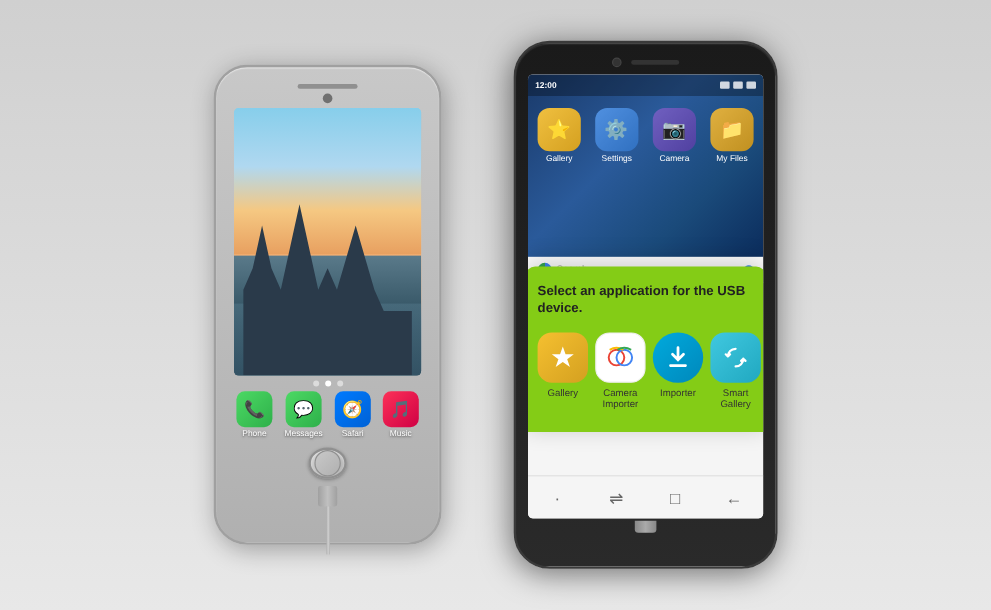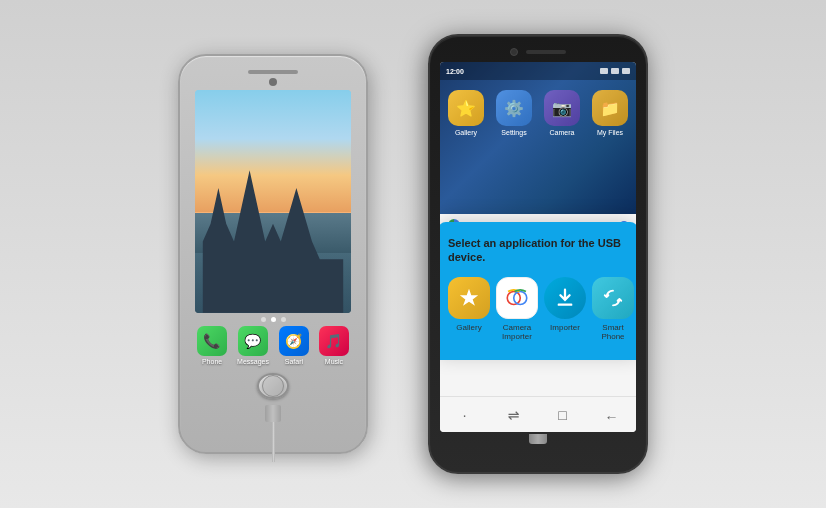--- a/index.html
+++ b/index.html
@@ -313,21 +313,21 @@
     .s-settings { background: linear-gradient(135deg, #5090e0, #3070c0); }
     .s-camera { background: linear-gradient(135deg, #7060c0, #5040a0); }
     .s-myfiles { background: linear-gradient(135deg, #e0b040, #c09020); }
 
     
     .usb-dialog {
       position: absolute;
       top: 160px;
       left: -2px;
       right: -2px;
-      background: #0ea5e9;
+      background: #84cc16;
       border-radius: 8px 8px 0 0;
       box-shadow: 0 -4px 20px rgba(0,0,0,0.2);
       padding: 14px 10px 10px;
       z-index: 10;
     }
 
     .dialog-title {
       font-size: 11px;
       font-weight: 700;
       color: #222;
@@ -591,21 +591,21 @@
             <span class="dialog-app-label">Importer</span>
           </div>
 
           <div class="dialog-app-item">
             <div class="smartswitch-icon">
               <svg width="22" height="22" viewBox="0 0 24 24" fill="white">
                 <path d="M12 4C8 4 5 7 5 11M5 11L3 9M5 11L7 9" stroke="white" stroke-width="2" fill="none" stroke-linecap="round"></path>
                 <path d="M12 20C16 20 19 17 19 13M19 13L21 15M19 13L17 15" stroke="white" stroke-width="2" fill="none" stroke-linecap="round"></path>
               </svg>
             </div>
-            <span class="dialog-app-label">Smart Phone</span>
+            <span class="dialog-app-label">Smart Gallery</span>
           </div>
 
         </div>
       </div>
 
       <div class="samsung-nav">
         <div class="nav-icon">·</div>
         <div class="nav-icon">⇌</div>
         <div class="nav-icon">□</div>
         <div class="nav-icon">←</div>

